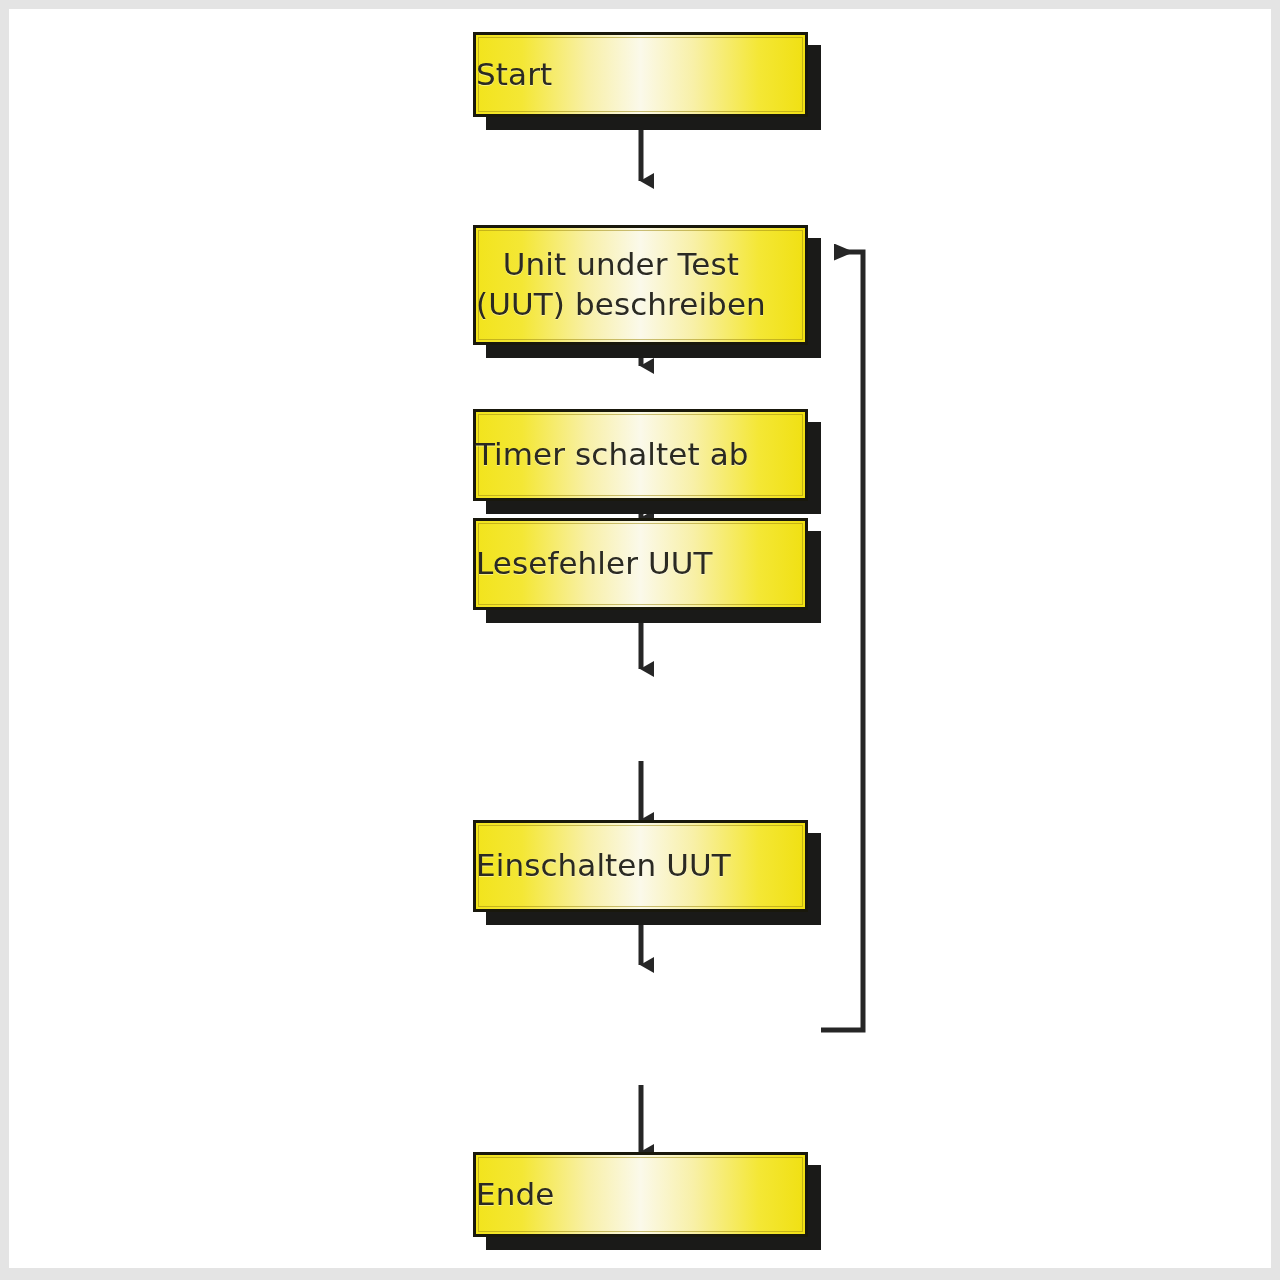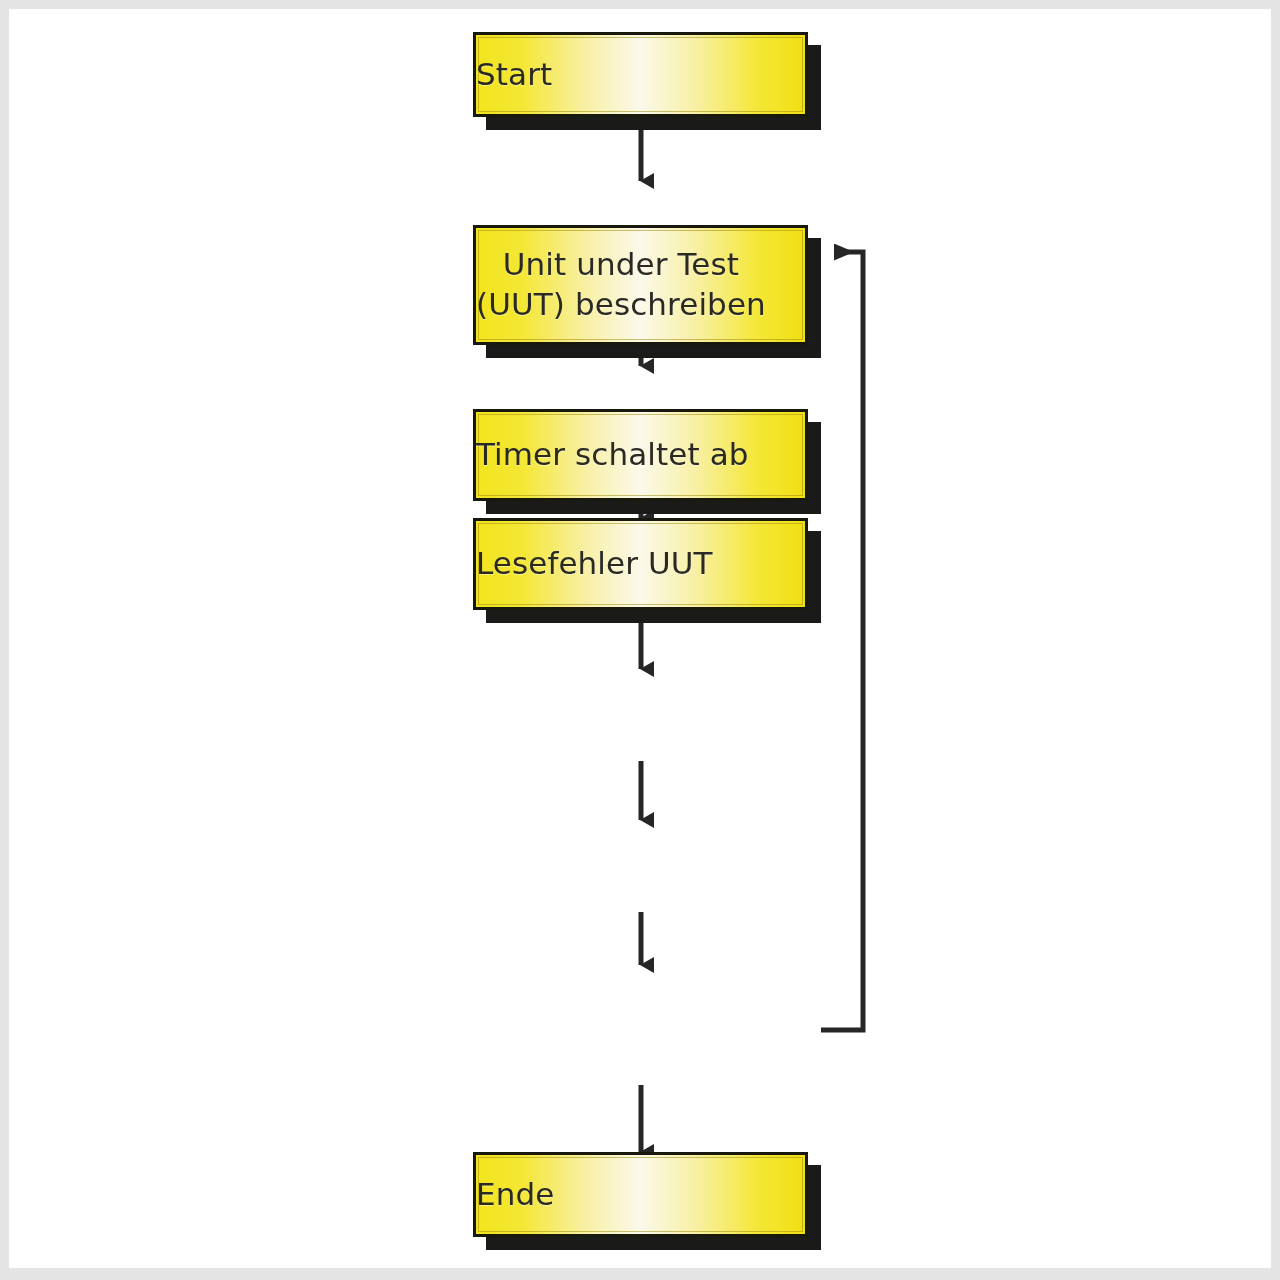--- a/index.html
+++ b/index.html
@@ -152,20 +152,26 @@
     </div>
 
     <div class="node" style="left:464px; top:509px; width:335px; height:92px;">
       <div class="shadow"></div>
       <div class="face">
         <span class="label">Lesefehler UUT</span>
       </div>
     </div>
 
 
+    <div class="node" style="left:464px; top:811px; width:335px; height:92px;">
+      <div class="shadow"></div>
+      <div class="face">
+        <span class="label">Einschalten UUT</span>
+      </div>
+    </div>
 
 
     <div class="node" style="left:464px; top:1143px; width:335px; height:85px;">
       <div class="shadow"></div>
       <div class="face">
         <span class="label">Ende</span>
       </div>
     </div>
 
   </div>

